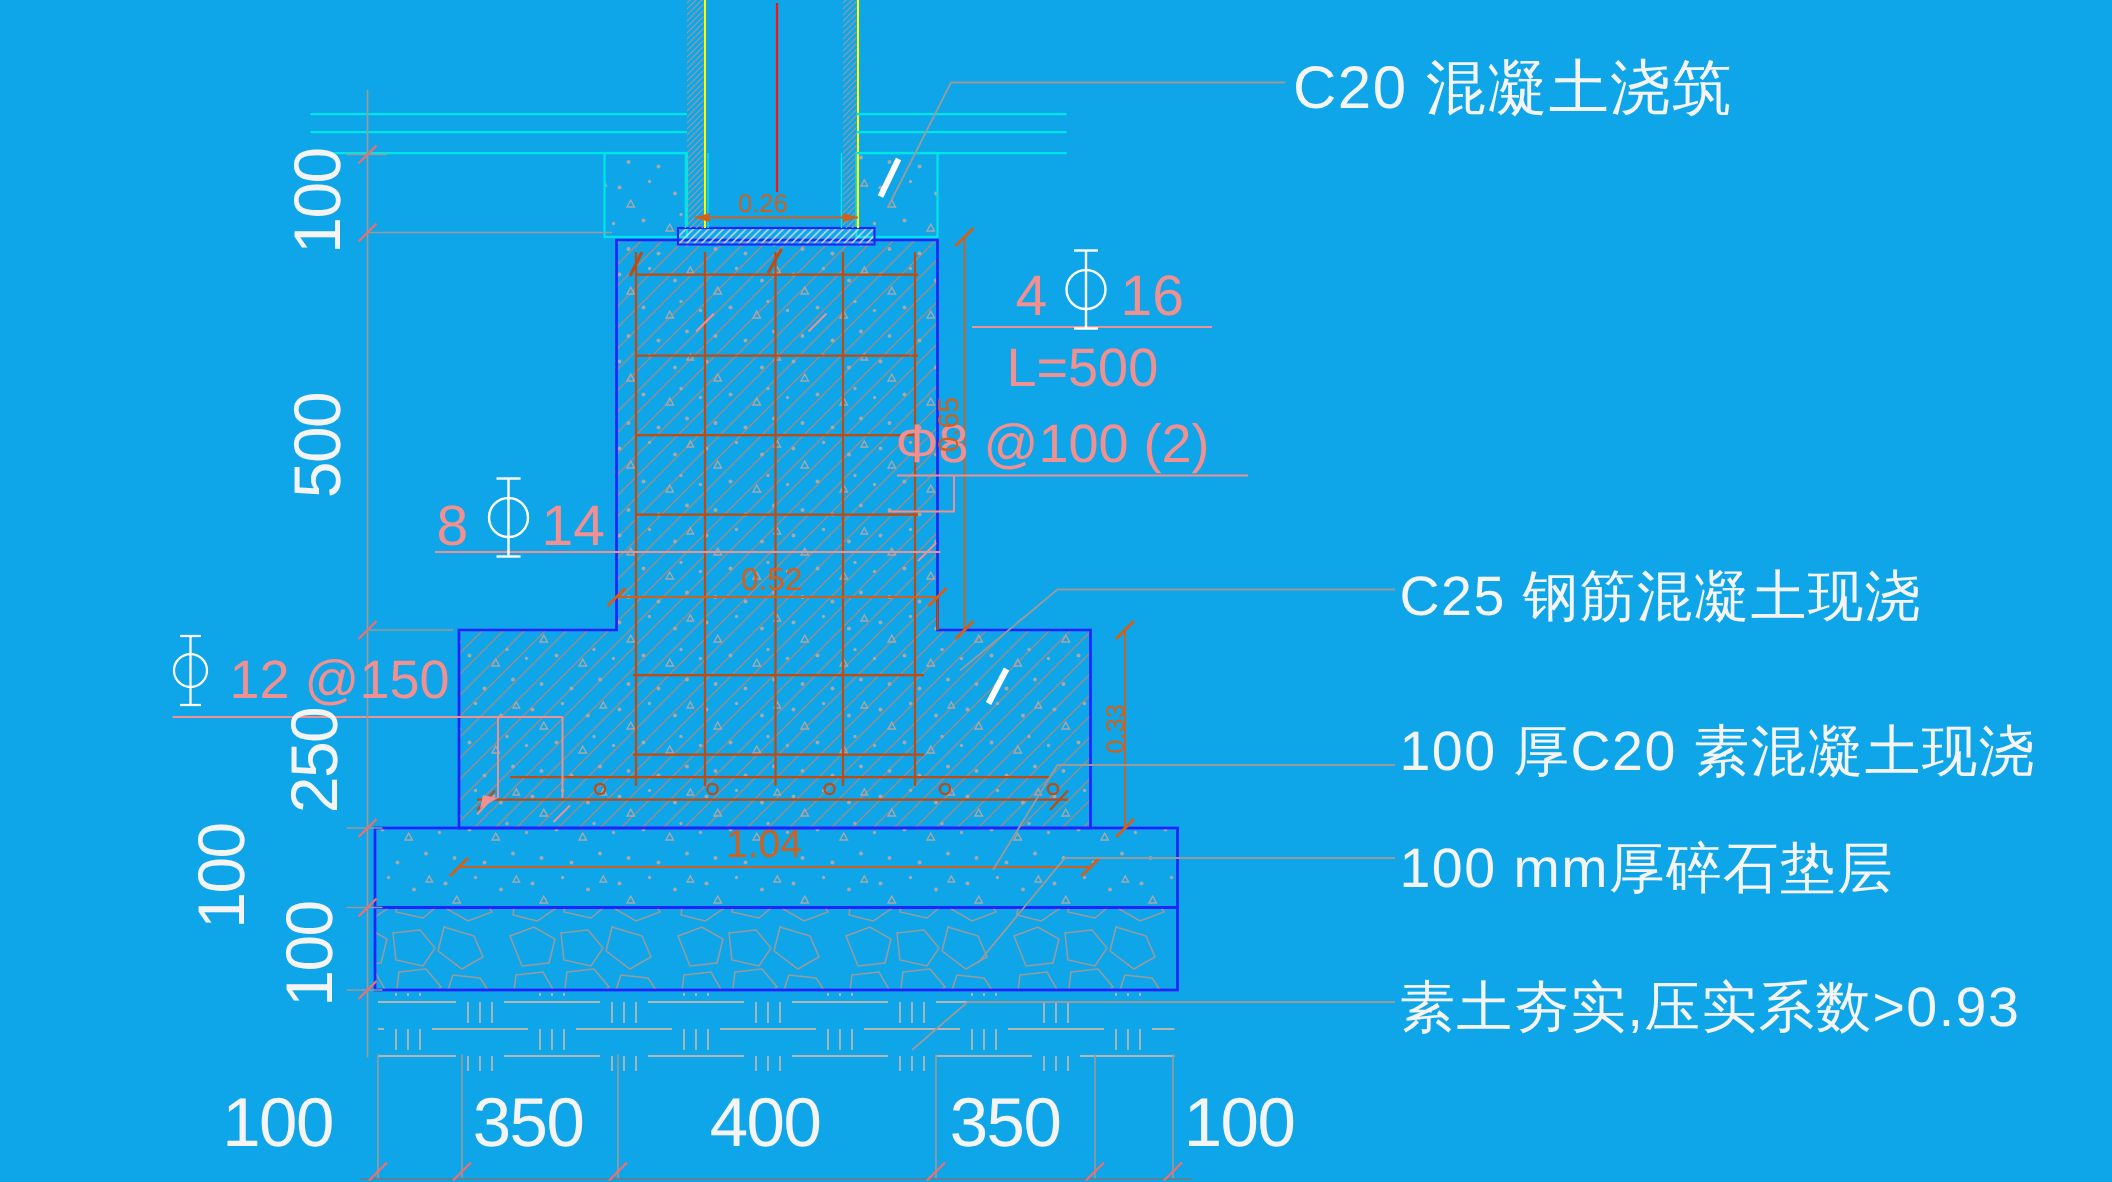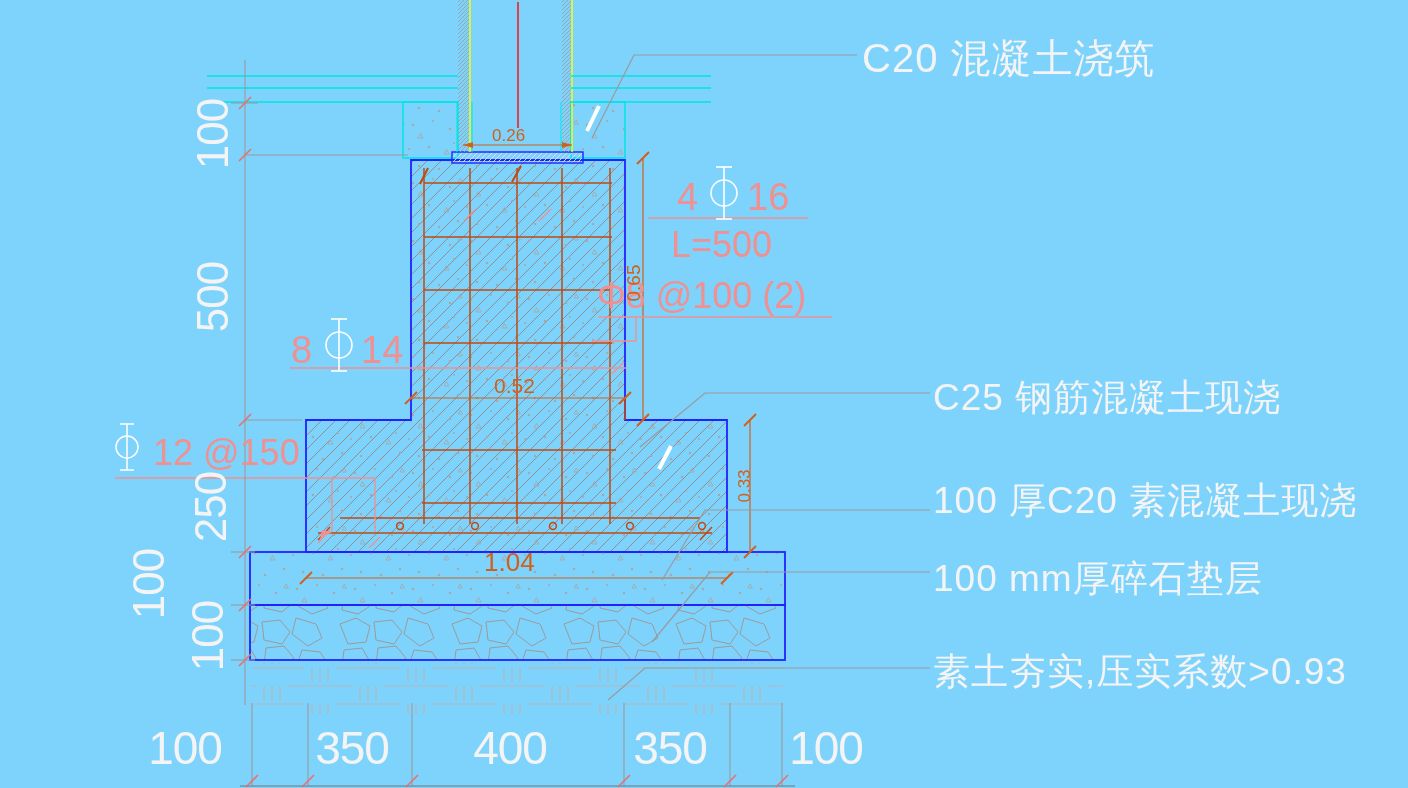--- a/index.html
+++ b/index.html
@@ -1,16 +1,16 @@
 <!DOCTYPE html>
 <html><head>
 <meta charset="utf-8">
 <style>
   html,body{margin:0;padding:0;background:#000;}
-  .canvas{position:relative;width:1408px;height:788px;background:#7dd3fc;overflow:hidden;
+  .canvas{position:relative;width:1408px;height:788px;background:#0ea5e9;overflow:hidden;
           font-family:"Liberation Sans","DejaVu Sans",sans-serif;text-decoration:underline;}
   svg text{font-family:"Liberation Sans","DejaVu Sans",sans-serif;}
   .cjk{fill:#f4f4f4;letter-spacing:1px;}
   .dimw{fill:#f4f4f4;letter-spacing:-1px;}
   .pink{fill:#f09090;}
   .ora{fill:#d2601a;}
 </style>
 </head>
 <body>
 

